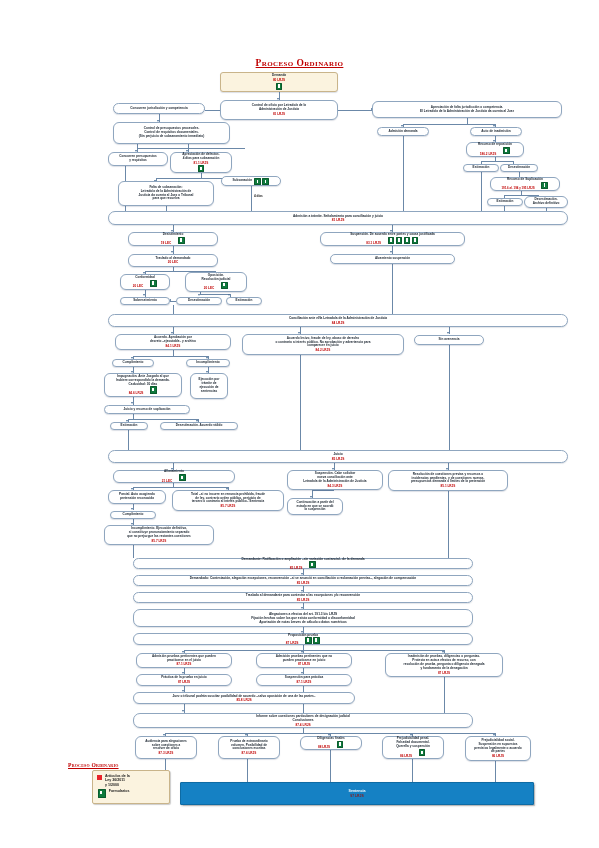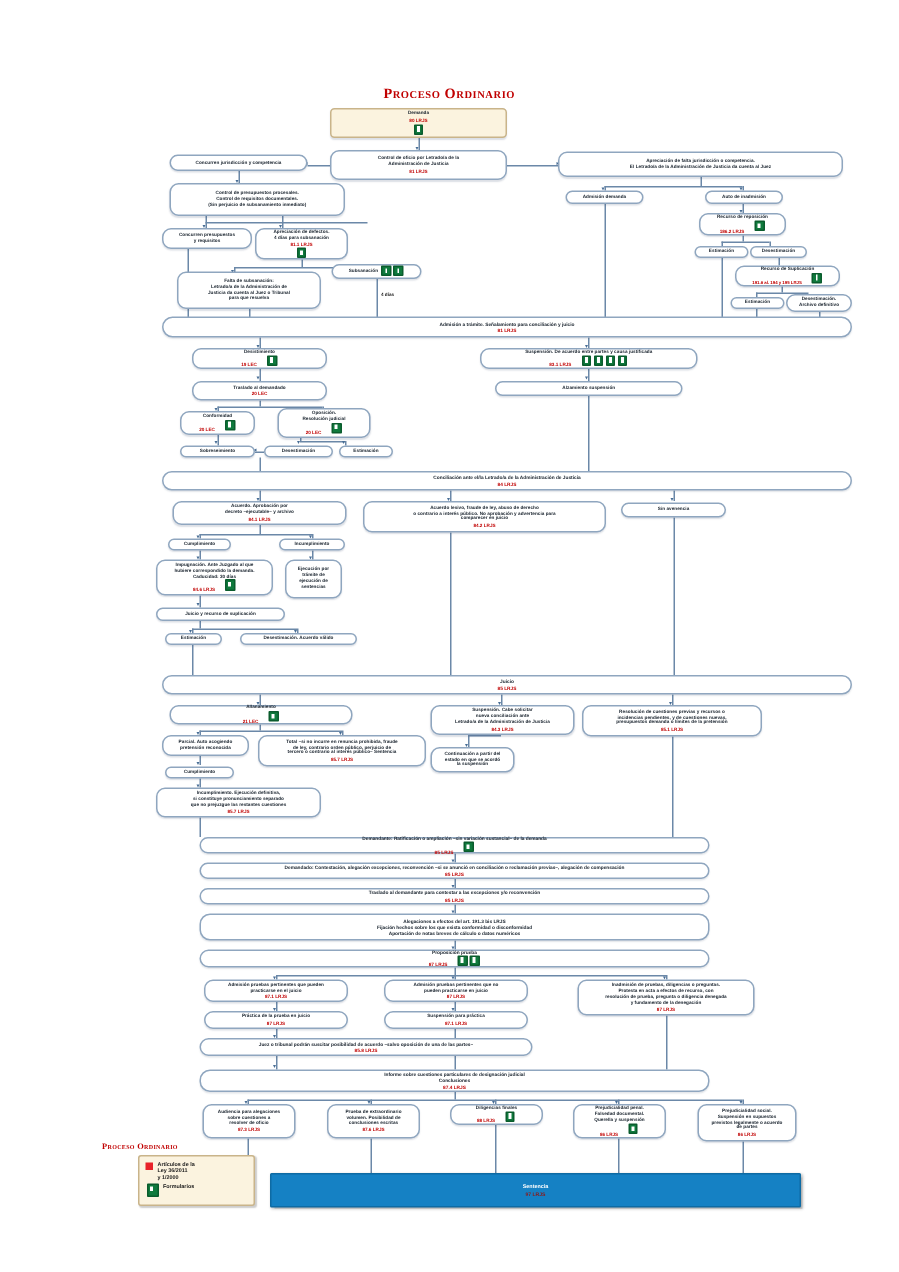--- a/index.html
+++ b/index.html
@@ -45,21 +45,21 @@
        border:.4px solid #0a5c2d;border-radius:.6px;margin:0 .7px;
        vertical-align:middle;position:relative;}
   .frm:after{content:"";position:absolute;left:1.4px;top:.8px;width:1.6px;
              height:3.2px;background:#ffffff;}
   .icrow{margin-top:.6px;line-height:0;}
   .inline-ic{display:inline-block;vertical-align:middle;margin-left:1.5px;}
 
   
   .title{position:absolute;font-family:"Liberation Serif",serif;
          color:#c00000;font-variant:small-caps;font-weight:bold;
-         letter-spacing:.04em;z-index:5;}
+         letter-spacing:.04em;z-index:5;text-decoration:underline;}
 
   
   .legend{position:absolute;box-sizing:border-box;background:#fbf3df;
           border:1px solid #c9b48a;border-radius:2px;z-index:6;
           box-shadow:1px 1px 1px rgba(0,0,0,.2);padding:3px 4px;}
   .lgrow{display:flex;align-items:flex-start;margin-bottom:2px;}
   .lgsw{width:5px;height:5px;background:#e8232a;margin-right:3px;flex:none;
         margin-top:.5px;}
   .lgtx{font-size:3.6px;line-height:4.4px;font-weight:bold;color:#1a1a1a;}
 

